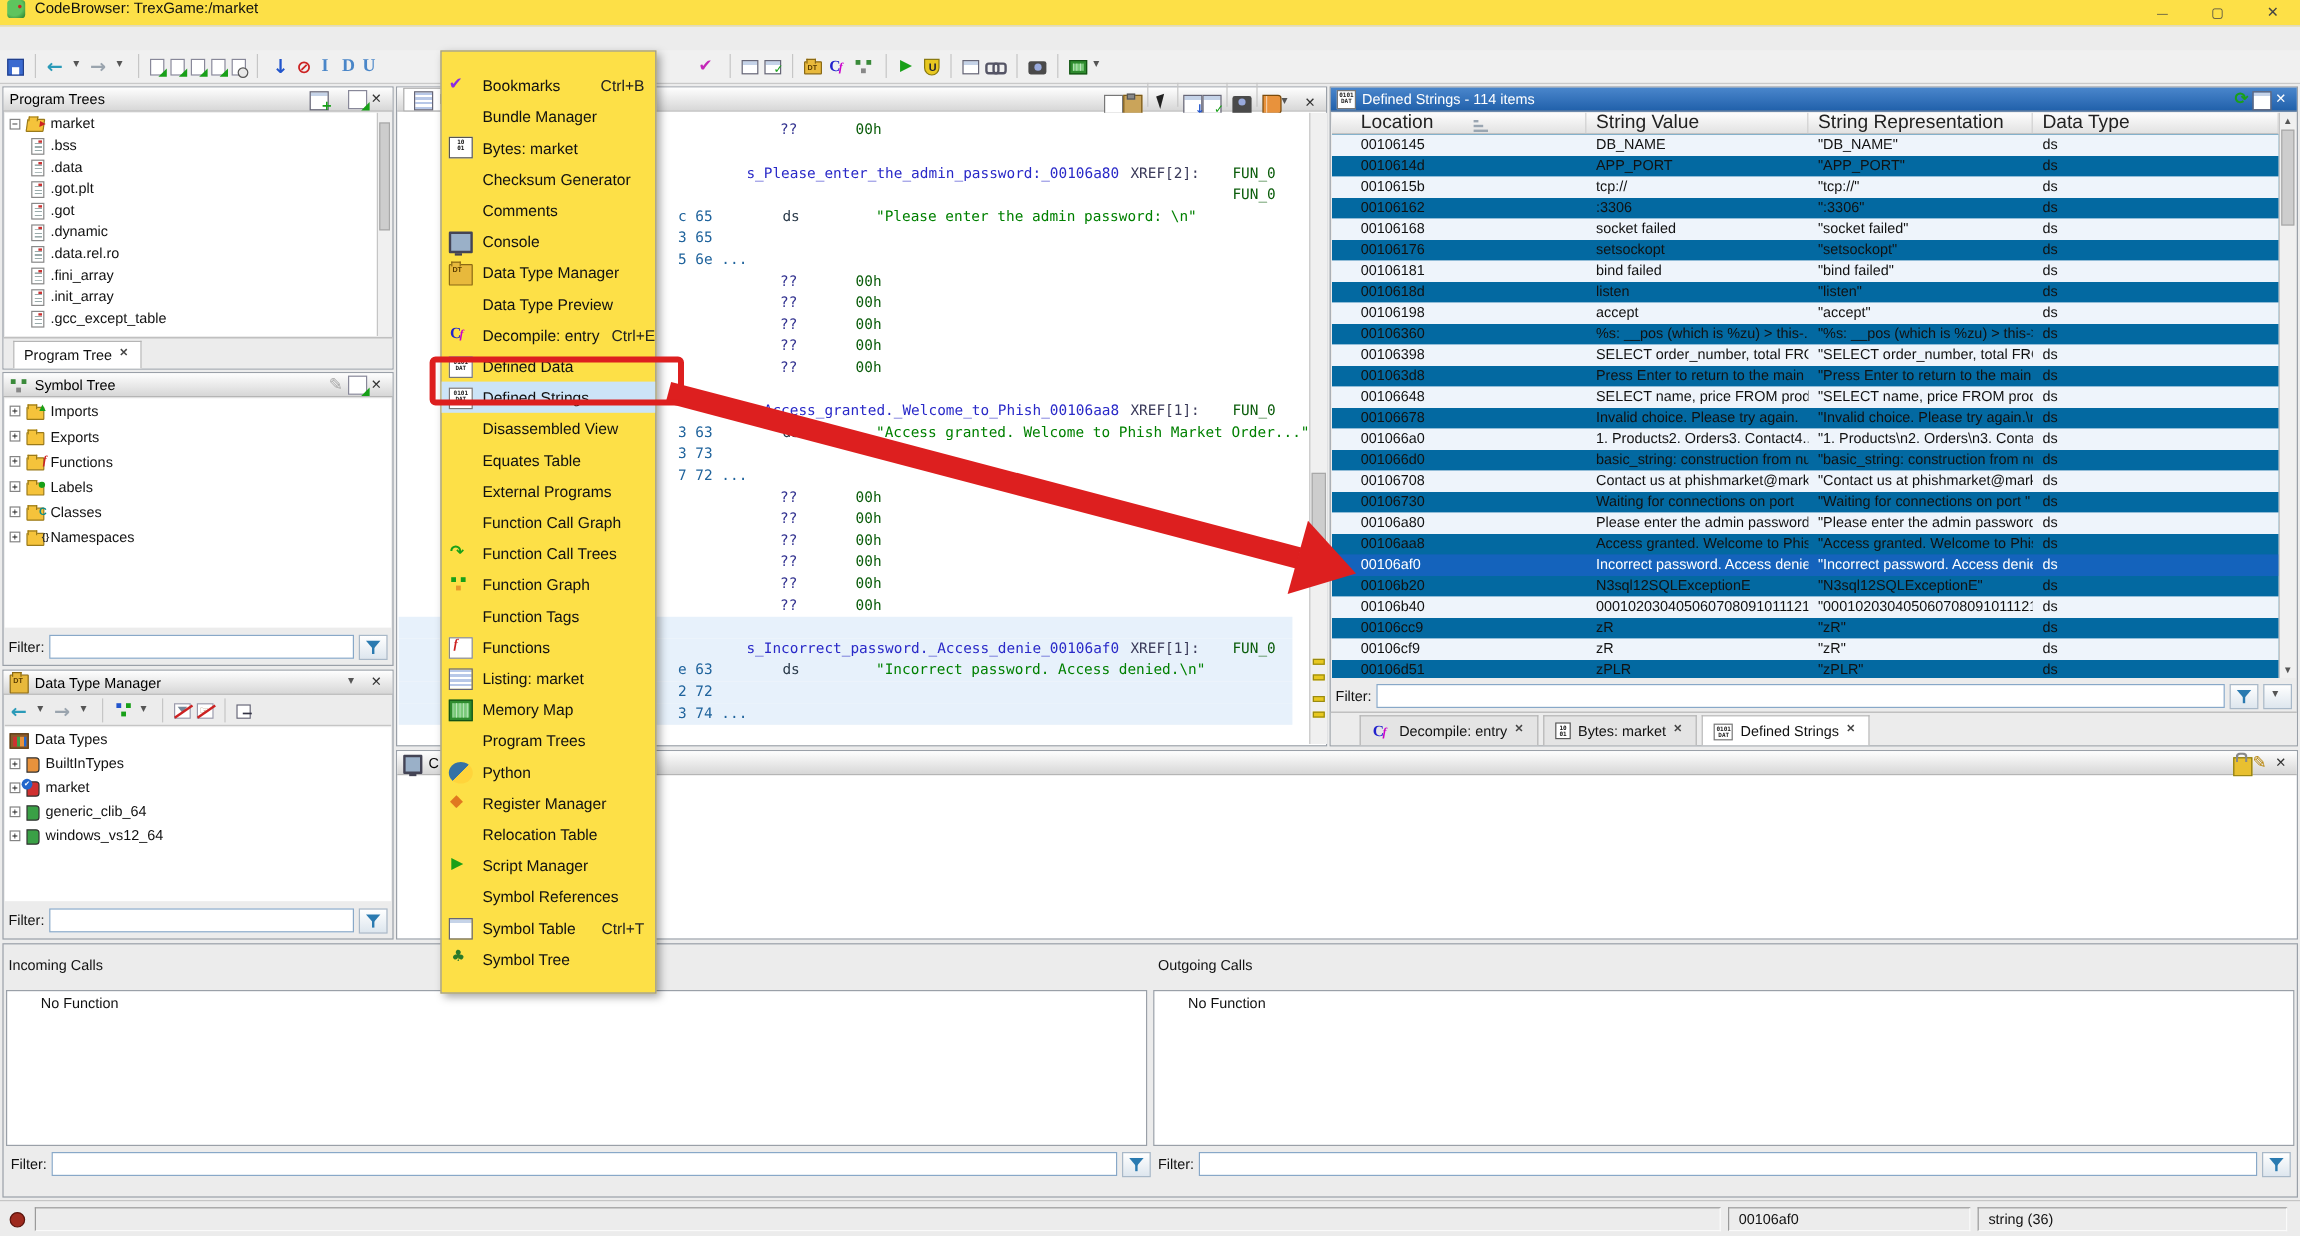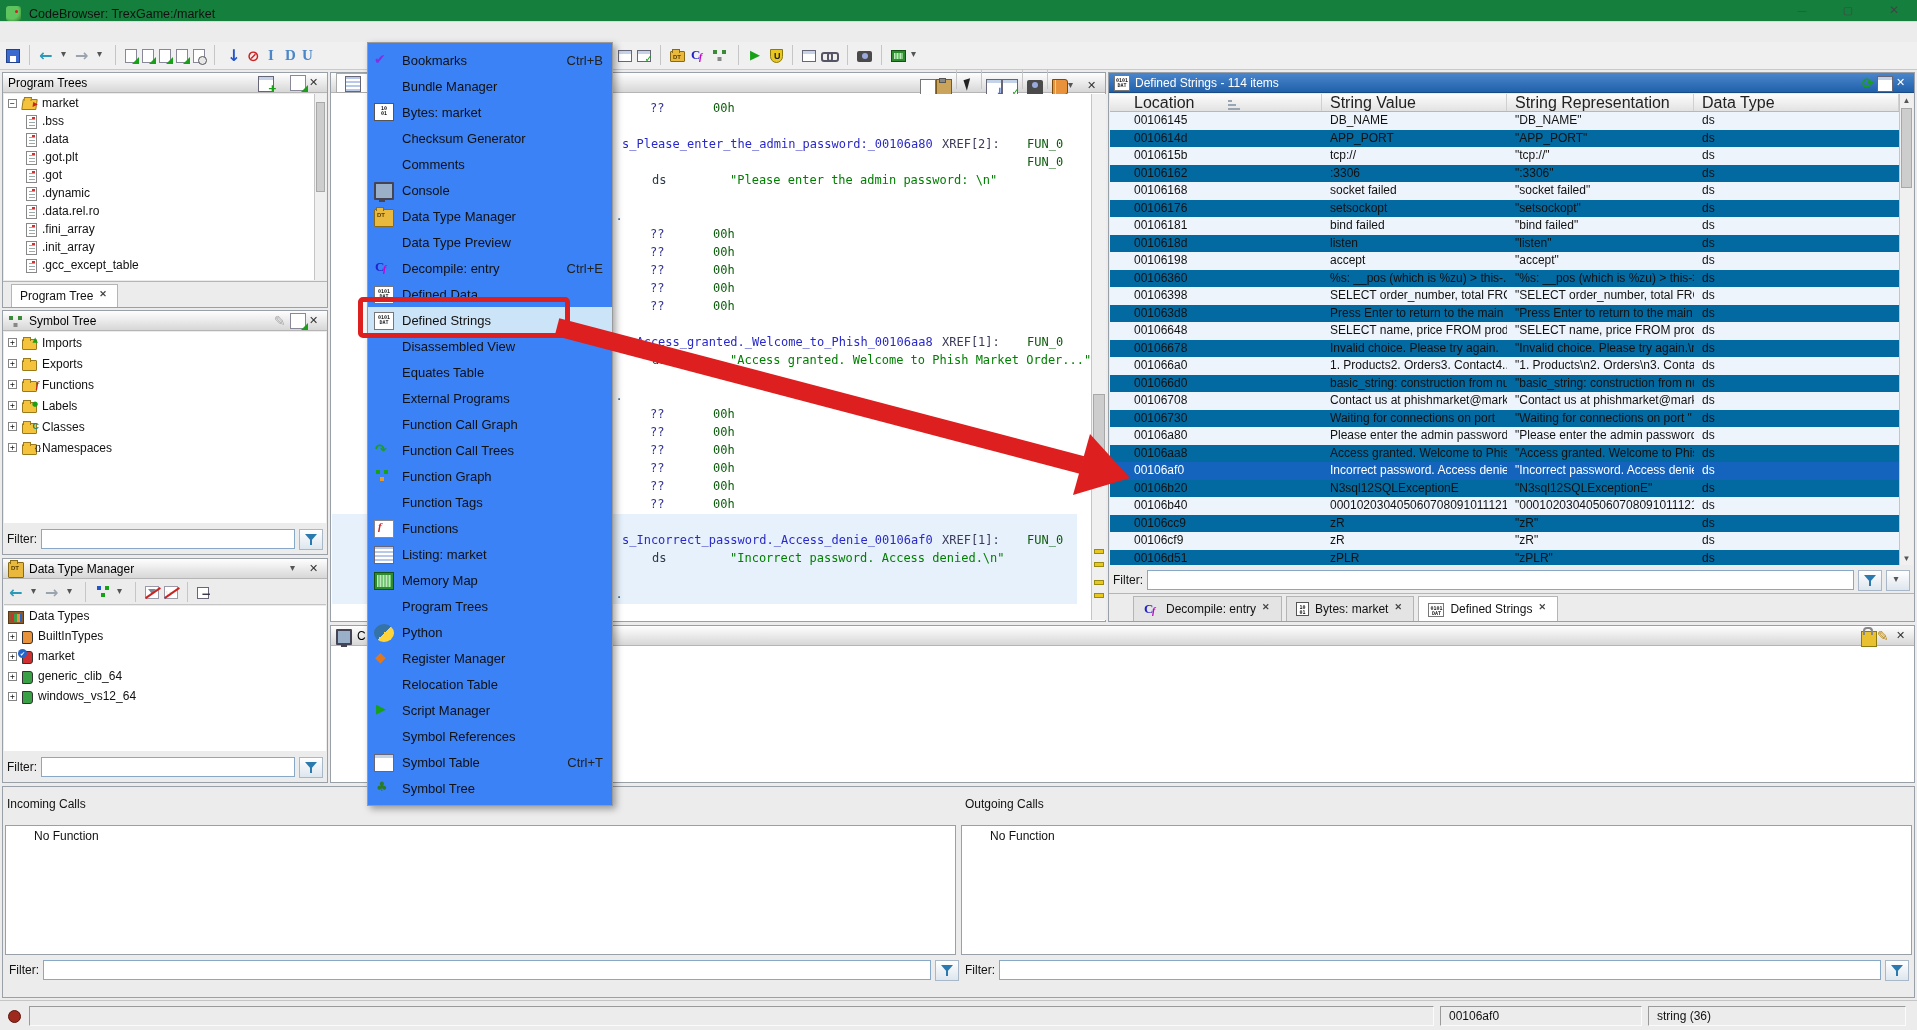--- a/index.html
+++ b/index.html
@@ -1,21 +1,21 @@
 <!DOCTYPE html>
 <html style="--sel: #1463bc; --red: #dd1f1f; --grn: #008000; --lblblue: #2929c8;"><head>
 <meta charset="utf-8">
 <style>
   *{box-sizing:border-box;margin:0;padding:0}
   html,body{width:1917px;height:1030px}
   body{font-family:"Liberation Sans",sans-serif;background:#9a9a9a}
   #win{position:relative;width:1917px;height:1030px;background:#ececec;overflow:hidden;font-size:12px;color:#111}
 
   
-  #titlebar{position:absolute;left:0;top:0;width:100%;height:22px;background:#15803d;border-bottom:1px solid #d9d9d9;display:flex;align-items:flex-end;padding-left:6px;gap:8px}
+  #titlebar{position:absolute;left:0;top:0;width:100%;height:22px;background:#fde047;border-bottom:1px solid #d9d9d9;display:flex;align-items:flex-start;padding-left:6px;gap:8px}
   #titlebar .ttl{font-size:12.5px;color:#111}
   #winbtns{position:absolute;right:0;top:0;display:flex}
   .wbtn{width:46px;height:21px;text-align:center;line-height:20px;color:#444;font-size:12px}
   .wbtn-min::before{content:"—";font-size:9px}
   .wbtn-max::before{content:"▢";font-size:11px}
   .wbtn-close::before{content:"✕"}
 
   
   #menubar{position:absolute;left:0;top:22px;width:100%;height:20px;background:#f0f0f0;display:flex;align-items:center;padding-left:4px;border-bottom:1px solid #e2e2e2}
   .mb-item{padding:1px 8px;font-size:13px}
@@ -219,21 +219,21 @@
   .fct-empty{position:absolute;left:28px;top:3px}
   .fct-frow{position:absolute;bottom:16px;height:22px;display:flex;align-items:center;font-size:12px}
   #depthbox{width:30px;height:18px;background:#fff;border:1px solid #8a9ab0;text-align:center;line-height:17px;font-size:11px;position:relative}
   #depthbox::after{content:"▴\A ▾";white-space:pre;font-size:5px;line-height:5px;position:absolute;right:1px;top:3px;color:#555}
 
   
   #statusbar{position:absolute;left:0;top:1000px;width:1917px;height:30px;background:#ececec;border-top:1px solid #c5c5c5;display:flex;align-items:center;font-size:12px}
   .sfield{height:20px;border:1px solid;border-color:#9a9a9a #fafafa #fafafa #9a9a9a;background:#ececec;display:flex;align-items:center;padding:0 8px;white-space:nowrap}
 
   
-  #wmenu{position:absolute;left:367px;top:42px;width:246px;background:#3b82f6;border:1px solid #9a9a9a;box-shadow:3px 3px 7px rgba(0,0,0,.35);z-index:50;padding:4px 0}
+  #wmenu{position:absolute;left:367px;top:42px;width:180px;background:#fde047;border:1px solid #9a9a9a;box-shadow:3px 3px 7px rgba(0,0,0,.35);z-index:50;padding:15px 0}
   .menu-item{height:26px;display:flex;align-items:center;padding:0 9px 0 6px;font-size:13px;color:#111}
   .menu-item.hl{background:#cce4f7}
   .mi-icon{width:20px;height:18px;margin-right:8px;flex:none;position:relative}
   .mi-label{flex:1;white-space:nowrap}
   .mi-short{margin-left:10px;color:#222}
 
   
   #redbox{position:absolute;left:358px;top:297px;width:212px;height:41px;border:5px solid var(--red);border-radius:5px;z-index:60;pointer-events:none}
   #arrowsvg{position:absolute;left:0;top:0;z-index:55;pointer-events:none}
 </style>

